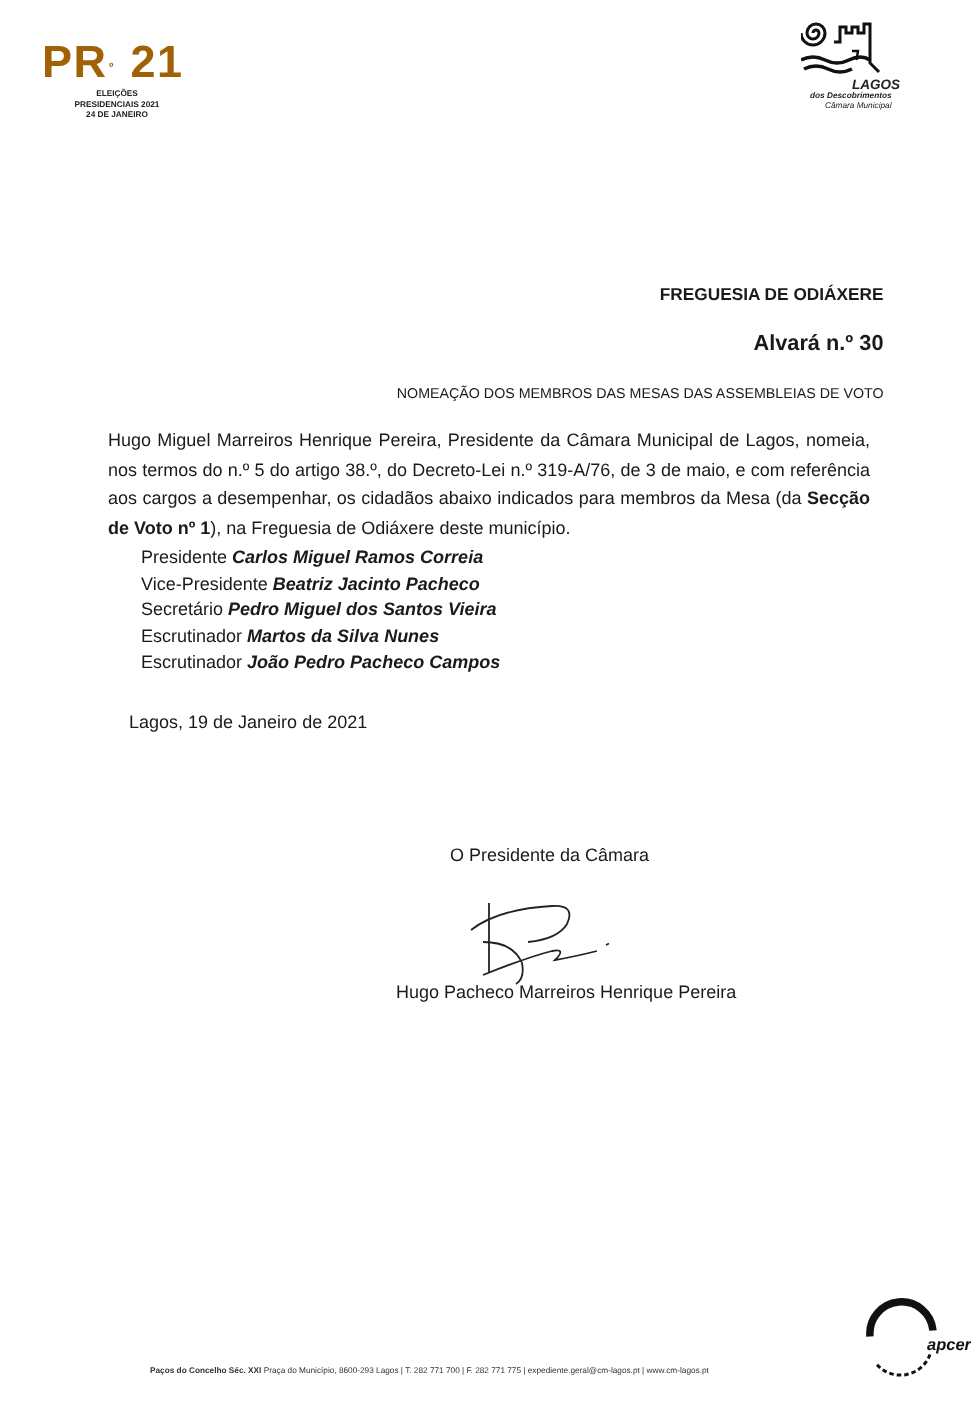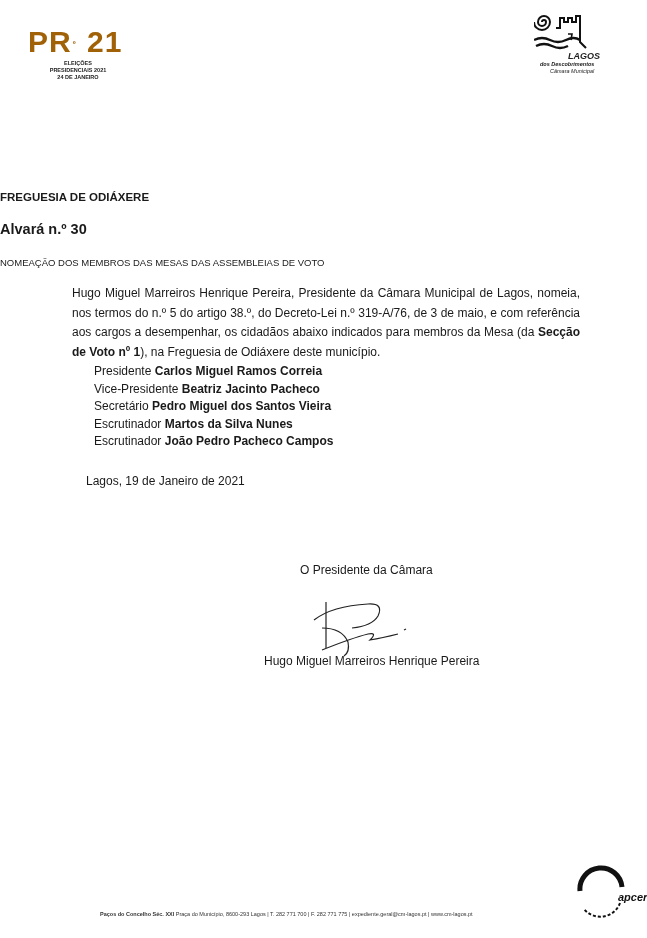--- a/index.html
+++ b/index.html
@@ -18,31 +18,31 @@
   
   #lagos-logo { left: 520px; top: 12px; width: 80px; height: 62px; }
   #lagos-logo svg { position: absolute; left: 14px; top: 0; }
   #lagos-logo .name { position: absolute; left: 48px; top: 40px; font-size: 9px; font-weight: bold;
                       font-style: italic; color: #222; line-height: 9px; }
   #lagos-logo .tag1 { position: absolute; left: 20px; top: 49px; font-size: 5.5px; font-style: italic;
                       font-weight: bold; color: #222; white-space: nowrap; }
   #lagos-logo .tag2 { position: absolute; left: 30px; top: 56px; font-size: 5.5px; font-style: italic;
                       color: #222; white-space: nowrap; }
 
-  .center { left: 0; width: 568px; text-align: left; }
+  .center { left: 0; width: 568px; text-align: right; padding-left: 21px; }
   #freguesia { top: 191px; font-size: 11.5px; font-weight: bold; }
   #alvara { top: 221px; font-size: 14.5px; font-weight: bold; }
   #nomeacao { top: 257px; font-size: 9.5px; }
 
   #body-text { left: 72px; top: 284px; width: 508px; font-size: 12px; line-height: 19.5px;
                text-align: justify; }
   #body-text b { font-weight: bold; }
 
   #members { left: 94px; top: 363px; font-size: 12px; line-height: 17.5px; }
-  #members .row b { font-weight: bold; }
+  #members .row b { font-weight: bold; font-style: italic; }
 
   #date-place { left: 86px; top: 474px; font-size: 12px; }
   #signer-title { left: 300px; top: 563px; font-size: 12px; }
   #signature { left: 312px; top: 598px; }
   #signer-name { left: 264px; top: 654px; font-size: 12px; }
 
   #footer { left: 100px; top: 911px; font-size: 5.5px; color: #333; white-space: nowrap; }
   #footer b { font-weight: bold; }
 
   #apcer { left: 570px; top: 865px; width: 60px; height: 60px; }
@@ -99,21 +99,21 @@
 <div id="signature" class="abs">
   <svg width="110" height="60" viewBox="0 0 110 60">
     <path d="M2 22 Q20 8 56 6 Q72 5 66 18 Q60 28 40 30" fill="none" stroke="#222" stroke-width="1.2"></path>
     <path d="M14 4 L14 50" fill="none" stroke="#222" stroke-width="1.2"></path>
     <path d="M10 30 Q30 30 36 44 Q38 54 32 58" fill="none" stroke="#222" stroke-width="1.2"></path>
     <path d="M10 52 Q40 40 56 36 Q66 34 58 42 Q70 40 86 36" fill="none" stroke="#222" stroke-width="1.2"></path>
     <path d="M92 32 L94 31" fill="none" stroke="#222" stroke-width="1.2"></path>
   </svg>
 </div>
 
-<div id="signer-name" class="abs">Hugo Miguel Marreiros Henrique Pereira</div>
+<div id="signer-name" class="abs">Hugo Pacheco Marreiros Henrique Pereira</div>
 
 <div id="footer" class="abs"><b>Paços do Concelho Séc. XXI</b><span> Praça do Município, 8600-293 Lagos | T. 282 771 700 | F. 282 771 775 | expediente.geral@cm-lagos.pt | www.cm-lagos.pt</span></div>
 
 <div id="apcer" class="abs">
   <svg width="60" height="60" viewBox="0 0 60 60">
     <path d="M10 26 A21 21 0 0 1 52 22" fill="none" stroke="#111" stroke-width="5"></path>
     <path d="M50 38 A21 21 0 0 1 14 44" fill="none" stroke="#111" stroke-width="2" stroke-dasharray="3 2"></path>
   </svg>
   <div class="txt">apcer</div>
 </div>

